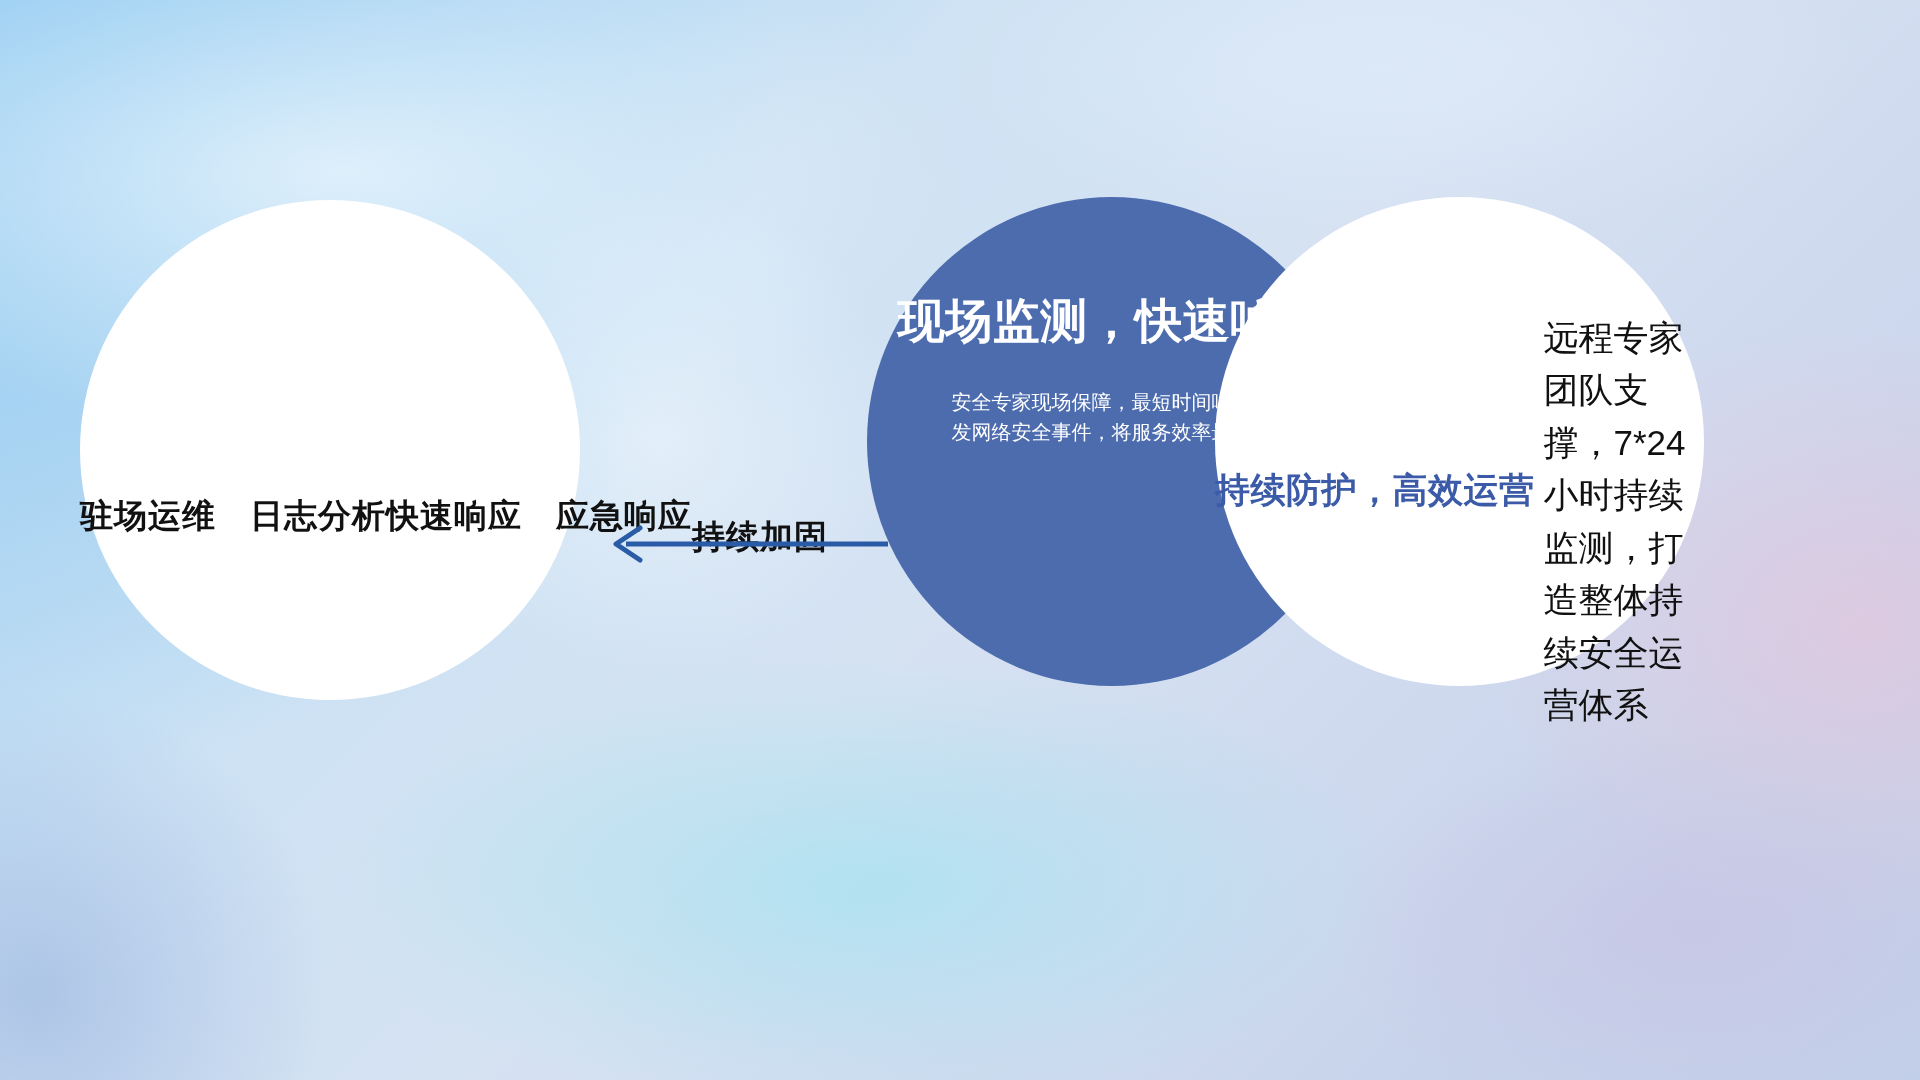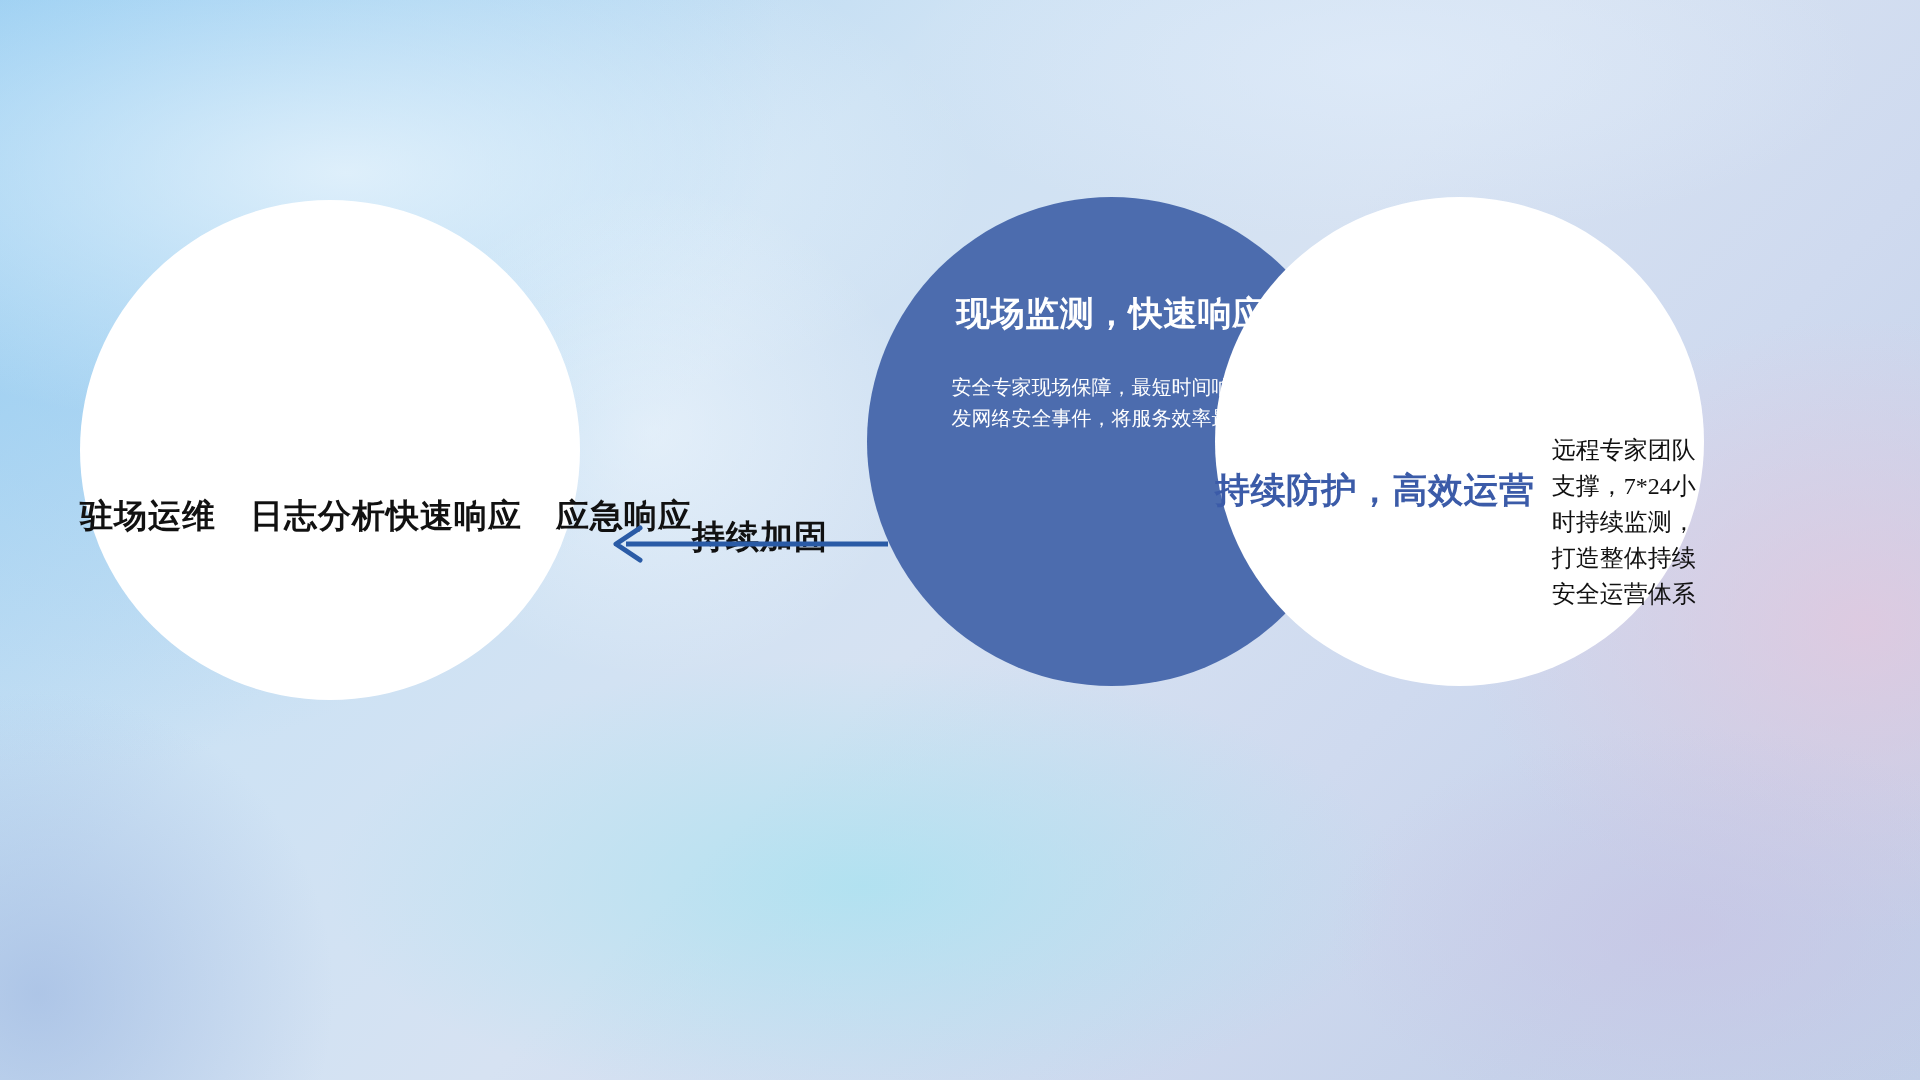--- a/index.html
+++ b/index.html
@@ -142,21 +142,21 @@
     width: 489px;
     height: 489px;
     box-sizing: border-box;
     display: flex;
     flex-direction: column;
     align-items: center;
     padding-top: 98px;
   }
   #middle-heading {
     color: #ffffff;
-    font-size: 34px;
+    font-size: 47px;
     font-weight: bold;
     letter-spacing: 0.5px;
     white-space: nowrap;
     line-height: 1.1;
   }
   #middle-body {
     margin-top: 40px;
     width: 330px;
     color: #ffffff;
     font-size: 20px;
@@ -183,24 +183,23 @@
     font-size: 35px;
     font-weight: bold;
     letter-spacing: 0.5px;
     white-space: nowrap;
     line-height: 1.1;
   }
   #right-body {
     margin-top: 62px;
     width: 420px;
     color: #111111;
-    font-size: 24px;
+    font-size: 35px;
     line-height: 1.5;
-    text-align: center;
-    font-family: Liberation Serif, serif;
+    text-align: left;
   }
 
   
   #flow-arrow {
     position: absolute;
     left: 600px;
     top: 512px;
     width: 290px;
     height: 64px;
   }

